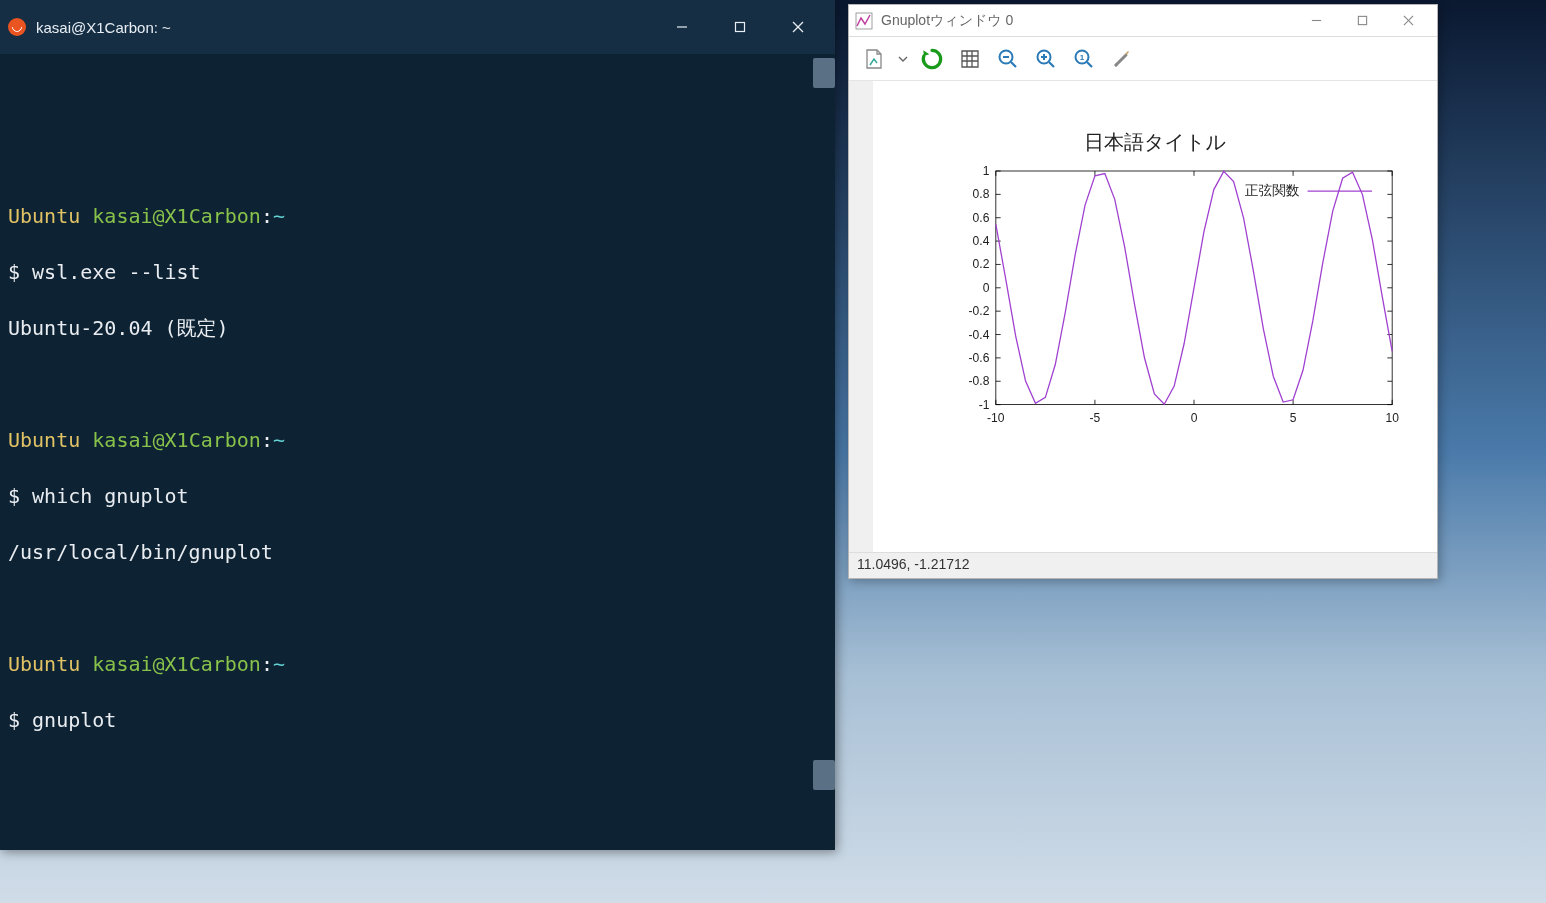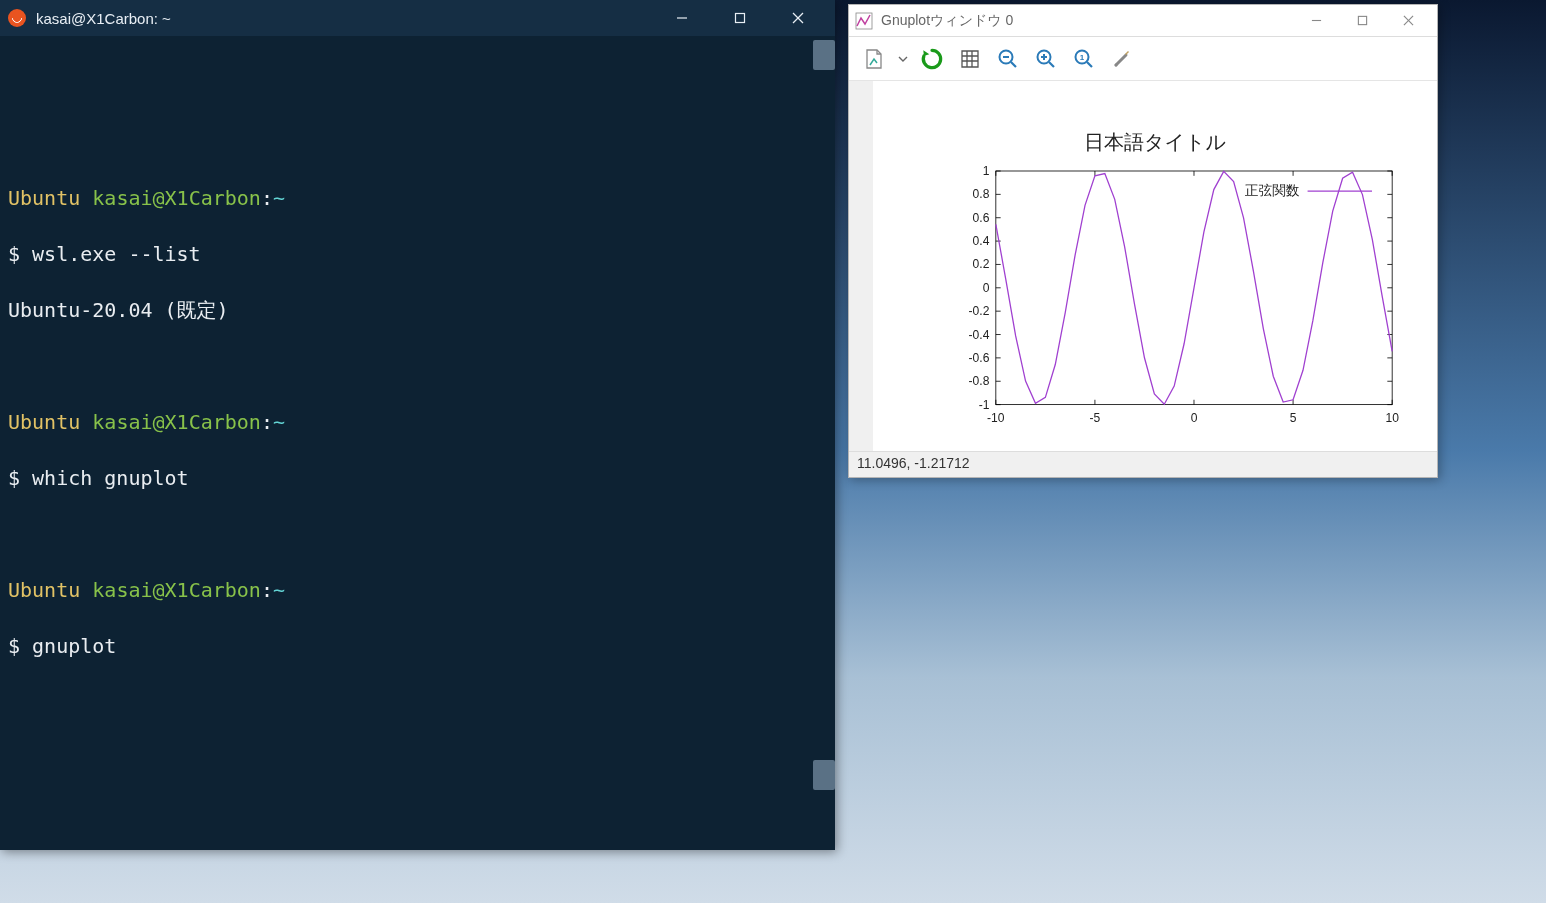--- a/index.html
+++ b/index.html
@@ -1,37 +1,37 @@
 <!DOCTYPE html>
 <html><head>
 <meta charset="utf-8">
 <style>
   * { margin: 0; padding: 0; box-sizing: border-box; }
   html, body { width: 1546px; height: 903px; font-family: sans-serif; background: linear-gradient(to bottom, #0a1830 0%, #4a7aaa 50%, #a8c0d5 75%, #d0dce8 100%); overflow: hidden; }
   .desktop { position: relative; width: 100%; height: 100%; }
 
   
   .terminal-window { position: absolute; left: 0; top: 0; width: 835px; height: 850px; background: #0d2233; display: flex; flex-direction: column; box-shadow: 2px 2px 10px rgba(0,0,0,0.4); }
-  .term-titlebar { height: 36px; background: #152e44; display: flex; align-items: center; padding: 0 8px; color: #e8eef4; font-size: 15px; }
+  .term-titlebar { height: 54px; background: #152e44; display: flex; align-items: center; padding: 0 8px; color: #e8eef4; font-size: 15px; }
   .term-title-icon { width: 18px; height: 18px; border-radius: 50%; background: #E95420; margin-right: 10px; display:flex; align-items:center; justify-content:center; }
   .term-title-icon::after { content: ""; width:8px; height:8px; border:1.5px solid #fff; border-radius:50%; border-top-color:transparent; border-left-color:transparent; transform:rotate(45deg);}
   .term-title-text { flex: 1; }
   .term-controls { display: flex; gap: 0; }
   .term-ctrl { width: 58px; height: 38px; display: flex; align-items: center; justify-content: center; color: #e8eef4; cursor: pointer; }
   .term-ctrl svg { width: 12px; height: 12px; }
 
   .term-body { flex: 1; background: #0d2233; padding: 8px 12px 4px 8px; font-family: "Consolas","DejaVu Sans Mono",monospace; font-size: 20px; line-height: 28px; color: #e9edf1; white-space: pre; position: relative; overflow: hidden; }
   .term-scroll { position: absolute; right: 0; top: 4px; width: 22px; height: 30px; background: #5a7185; border-radius: 2px; }
   .term-scroll2 { position: absolute; right: 0; bottom: 60px; width: 22px; height: 30px; background: #5a7185; border-radius: 2px; }
   .c-yellow { color: #e1c265; }
   .c-green  { color: #88c24a; }
   .c-cyan   { color: #63d5d5; }
 
   
-  .gnuplot-window { position: absolute; left: 848px; top: 4px; width: 590px; height: 474px; background: #f0f0f0; border: 1px solid #b5b5b5; box-shadow: 2px 2px 10px rgba(0,0,0,0.3); display:flex; flex-direction:column; }
+  .gnuplot-window { position: absolute; left: 848px; top: 4px; width: 590px; height: 575px; background: #f0f0f0; border: 1px solid #b5b5b5; box-shadow: 2px 2px 10px rgba(0,0,0,0.3); display:flex; flex-direction:column; }
   .gp-titlebar { height: 32px; background: #fff; display: flex; align-items: center; padding: 0 6px; font-size: 14px; color: #666; border-bottom: 1px solid #ddd; }
   .gp-title-icon { width: 18px; height: 18px; margin-right: 8px; }
   .gp-title-text { flex: 1; }
   .gp-controls { display: flex; }
   .gp-ctrl { width: 46px; height: 30px; display: flex; align-items: center; justify-content: center; color: #888; cursor: pointer; }
   .gp-ctrl svg { width: 11px; height: 11px; }
 
   .gp-toolbar { height: 44px; background: #fff; display: flex; align-items: center; gap: 8px; padding: 0 10px; border-bottom: 1px solid #e5e5e5; }
   .gp-tool { width: 30px; height: 30px; display: flex; align-items: center; justify-content: center; cursor: pointer; border-radius:3px; }
 
@@ -71,20 +71,21 @@
     <div class="term-body">
       <div class="term-scroll"></div>
       <div class="term-scroll2"></div>
 <div> </div>
 <div><span class="c-yellow">Ubuntu</span> <span class="c-green">kasai@X1Carbon</span><span>:</span><span class="c-cyan">~</span></div>
 <div>$ wsl.exe --list</div>
 <div>Ubuntu-20.04 (既定)</div>
 <div> </div>
 <div><span class="c-yellow">Ubuntu</span> <span class="c-green">kasai@X1Carbon</span><span>:</span><span class="c-cyan">~</span></div>
 <div>$ which gnuplot</div>
+<div>/usr/local/bin/gnuplot</div>
 <div> </div>
 <div><span class="c-yellow">Ubuntu</span> <span class="c-green">kasai@X1Carbon</span><span>:</span><span class="c-cyan">~</span></div>
 <div>$ gnuplot</div>
 <div> </div>
 
 
 
 
 
 

